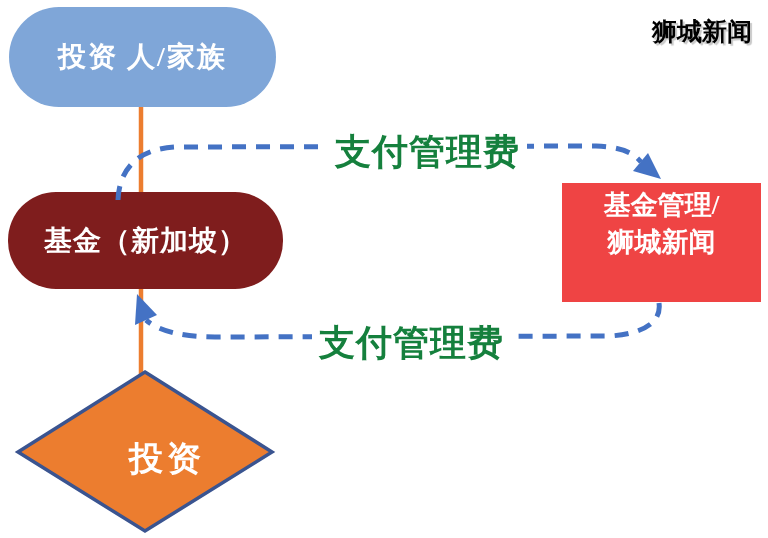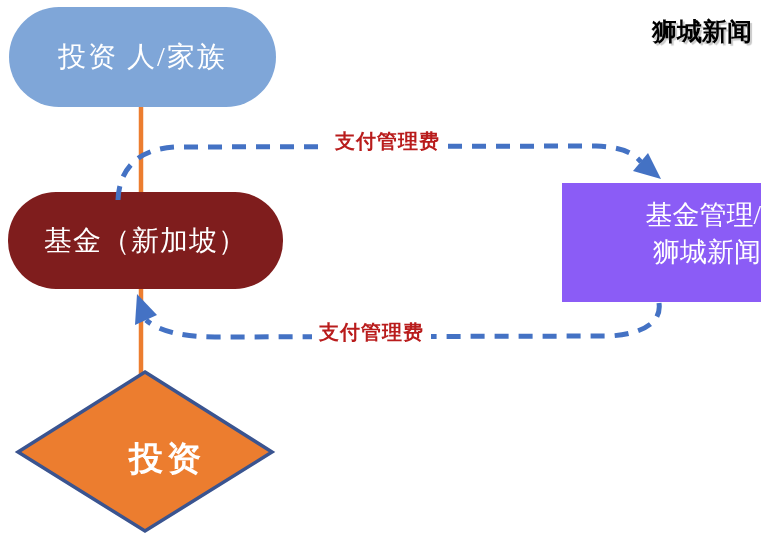--- a/index.html
+++ b/index.html
@@ -8,43 +8,43 @@
     width: 768px;
     height: 538px;
     background: #ffffff;
     overflow: hidden;
     font-family: "Liberation Serif", "DejaVu Serif", serif;
   }
   .layer { position: absolute; left: 0; top: 0; width: 768px; height: 538px; }
   .under-layer { z-index: 1; }
   .over-layer  { z-index: 3; pointer-events: none; }
 
-  .node { position: absolute; z-index: 2; display: flex; align-items: center; justify-content: center; color: #ffffff; font-weight: normal; text-align: right; }
+  .node { position: absolute; z-index: 2; display: flex; align-items: center; justify-content: center; color: #ffffff; font-weight: bold; text-align: center; }
 
   .pill-investor {
     left: 9px; top: 7px; width: 267px; height: 100px;
     background: #7FA6D8; border-radius: 50px; font-size: 28px;
     letter-spacing: 2px;
   }
   .pill-fund {
     left: 8px; top: 192px; width: 275px; height: 97px;
     background: #7f1d1d; border-radius: 48px; font-size: 28px;
     letter-spacing: 1px;
   }
   .box-manager {
     left: 562px; top: 183px; width: 199px; height: 119px;
-    background: #8b5cf6; font-size: 27px; line-height: 37px;
-    flex-direction: column; justify-content: flex-start; padding-top: 14px;
+    background: #ef4444; font-size: 27px; line-height: 37px;
+    flex-direction: column; justify-content: flex-start; padding-top: 4px;
     box-sizing: border-box;
   }
   .box-manager div { width: 100%; }
 
   .edge-label {
     position: absolute; z-index: 4; background: #ffffff;
-    color: #b91c1c; font-weight: bold; font-size: 20px;
+    color: #15803d; font-weight: bold; font-size: 36px;
     padding: 1px 7px; letter-spacing: 1px; white-space: nowrap;
   }
   .label-pay     { left: 328px; top: 127px; }
   .label-service { left: 312px; top: 318px; }
 
   .diamond-label {
     position: absolute; z-index: 4;
     left: 85px; top: 436px; width: 120px;
     text-align: right; color: #ffffff; font-weight: bold; font-size: 34px;
     letter-spacing: 4px;

